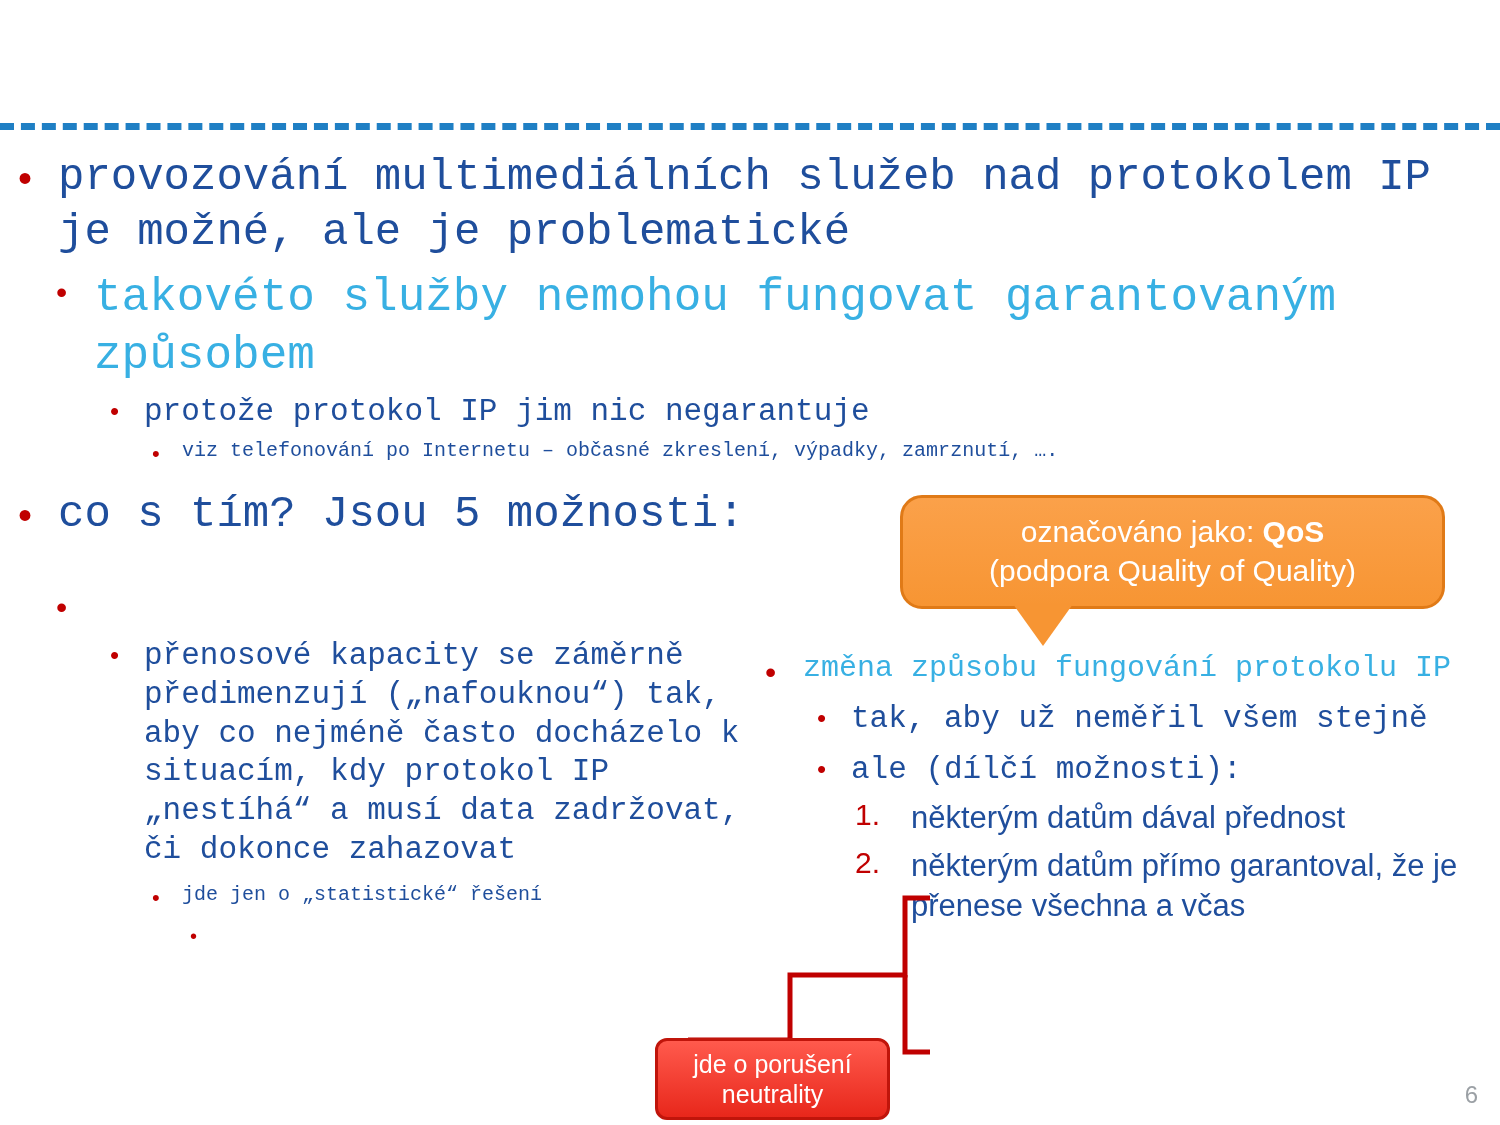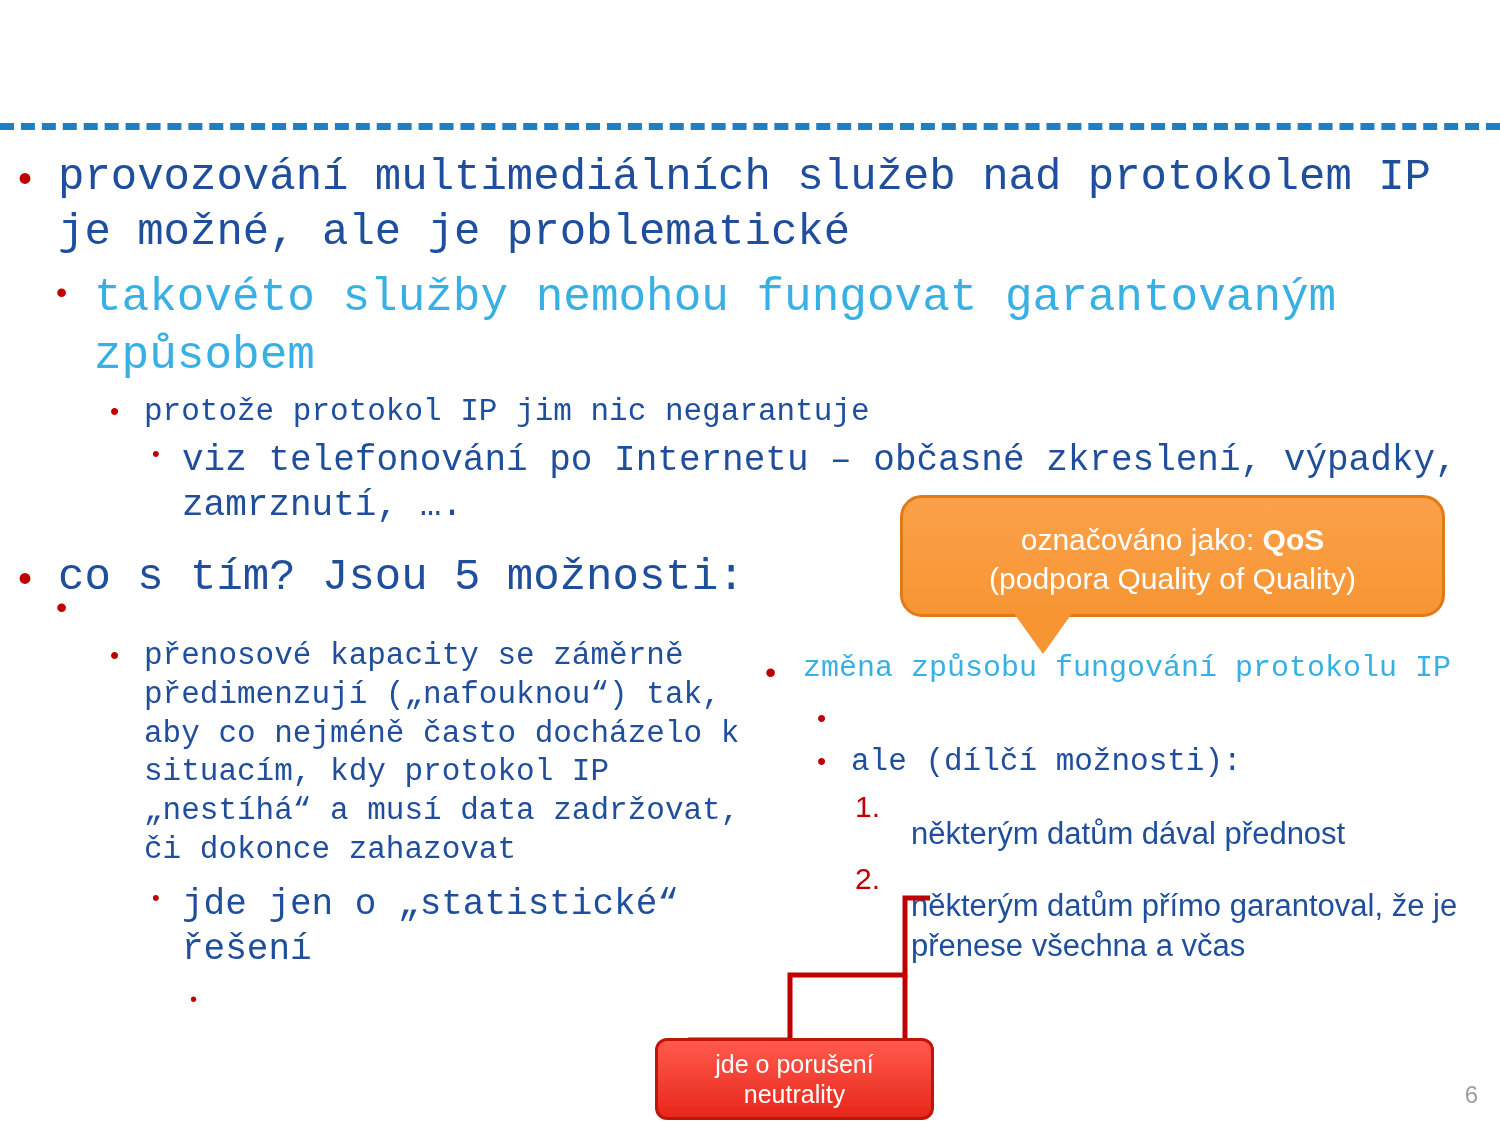--- a/index.html
+++ b/index.html
@@ -109,21 +109,21 @@
   .l4 {
     padding-left: 152px;
     margin-top: 6px;
   }
   .l4 .bullet {
     font-size: 22px;
     width: 30px;
     padding-top: 5px;
   }
   .l4 .txt {
-    font-size: 36px;
+    font-size: 20px;
     color: #1F4E9C;
     line-height: 1.25;
   }
 
   
   .cols {
     position: absolute;
     top: 575px;
     left: 0;
     width: 1500px;
@@ -180,57 +180,56 @@
     flex: 0 0 auto;
     width: 56px;
     font-size: 30px;
     color: #C00000;
   }
   .numrow .ntxt {
     flex: 1 1 auto;
     font-size: 31px;
     color: #1F4E9C;
     line-height: 1.3;
-    margin-top: 24px;
   }
 
   
   .callout-orange {
     position: absolute;
     left: 900px;
     top: 495px;
     width: 545px;
     background: linear-gradient(#FBA14A, #F79533);
     border: 3px solid #E07A17;
     border-radius: 22px;
     text-align: center;
     color: #ffffff;
     font-size: 30px;
     line-height: 1.3;
-    padding: 22px 10px 16px 10px;
+    padding: 14px 10px 16px 10px;
     box-sizing: border-box;
   }
   .callout-orange .tail {
     position: absolute;
     left: 110px;
     bottom: -40px;
     width: 0;
     height: 0;
     border-left: 30px solid transparent;
     border-right: 30px solid transparent;
     border-top: 42px solid #F79533;
   }
   .callout-orange b { font-weight: bold; }
 
   
   .callout-red {
     position: absolute;
     left: 655px;
     top: 1038px;
-    width: 279px;
+    width: 235px;
     background: linear-gradient(#FF5A4D, #E8271B);
     border: 3px solid #C0150B;
     border-radius: 12px;
     text-align: center;
     color: #ffffff;
     font-size: 25px;
     line-height: 1.2;
     padding: 8px 10px;
     box-sizing: border-box;
   }
@@ -313,20 +312,21 @@
 
     <div class="col-right">
 
       <div class="r1">
         <span class="bullet">•</span>
         <span class="txt">změna způsobu fungování protokolu IP</span>
       </div>
 
       <div class="r2">
         <span class="bullet">•</span>
+        <span class="txt">tak, aby už neměřil všem stejně</span>
       </div>
 
       <div class="r2">
         <span class="bullet">•</span>
         <span class="txt">ale (dílčí možnosti):</span>
       </div>
 
       <div class="numlist">
         <div class="numrow">
           <span class="num">1.</span>

